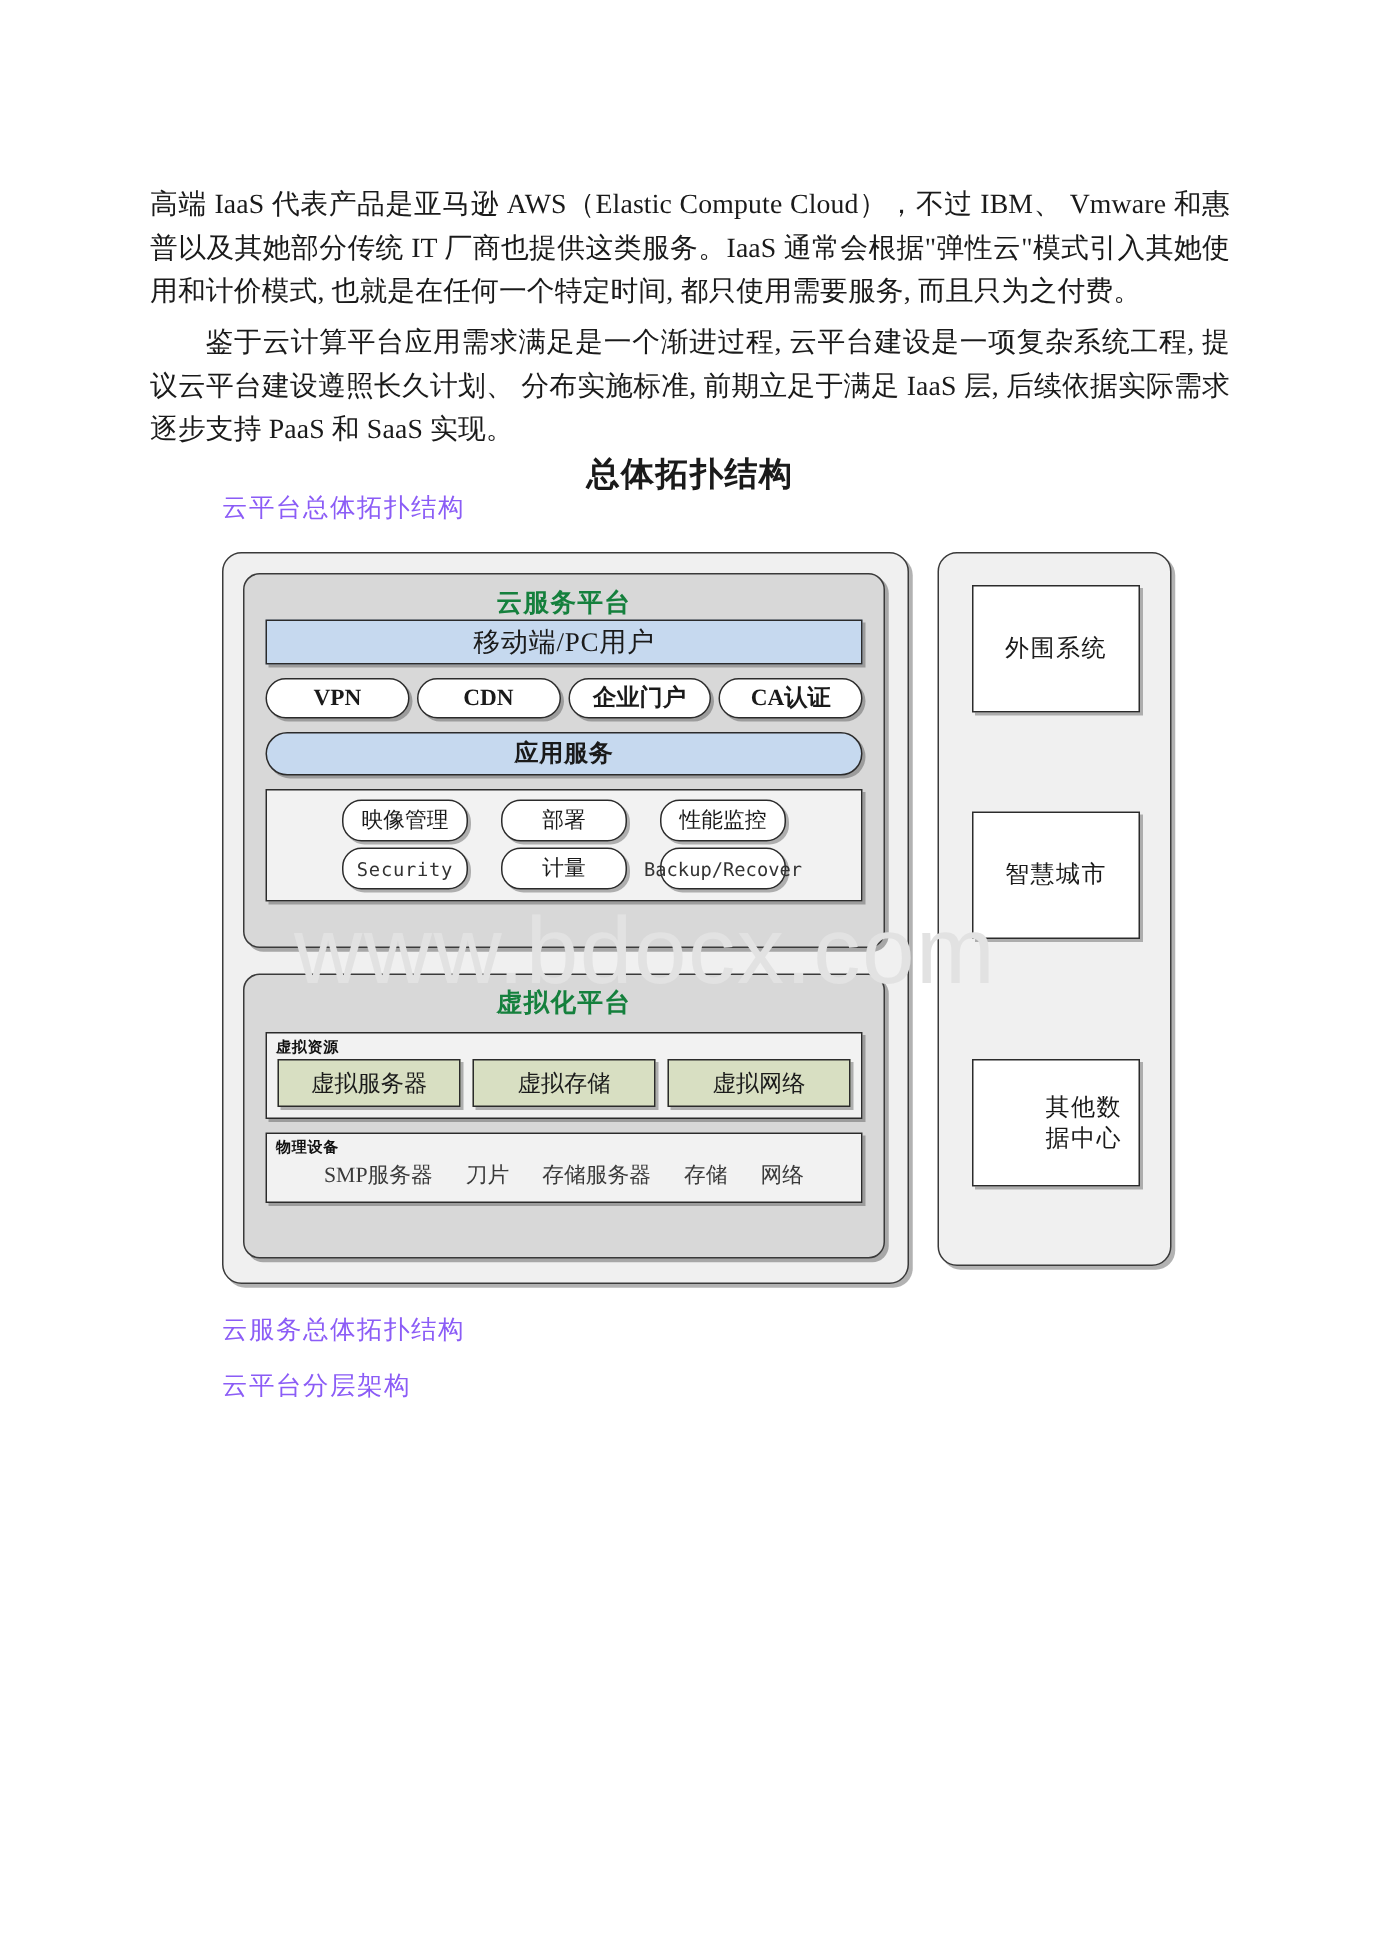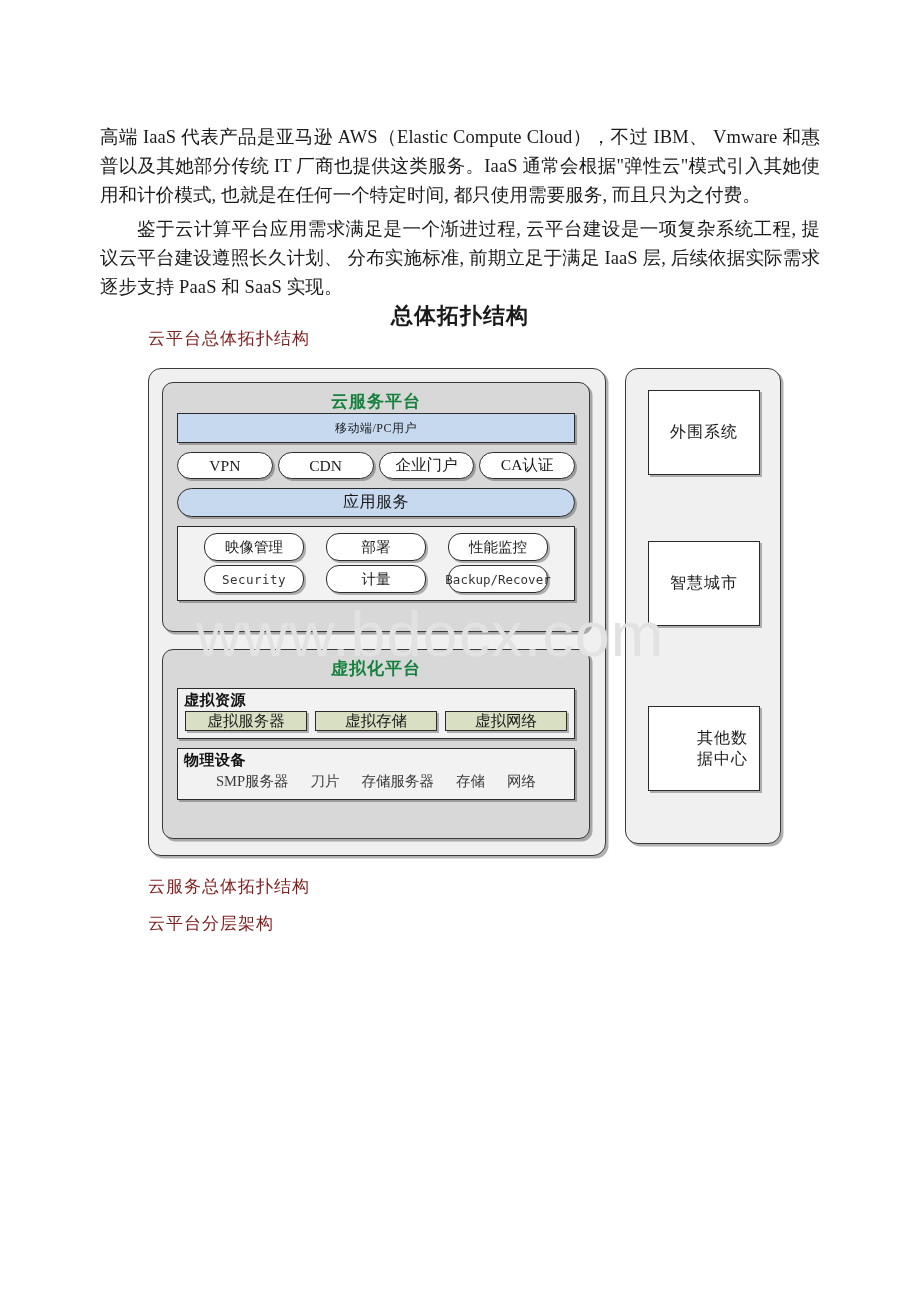--- a/index.html
+++ b/index.html
@@ -48,21 +48,21 @@
     letter-spacing: 1px;
     font-family: "DejaVu Sans", "Liberation Sans", sans-serif;
   }
 
   
   .caption {
     position: absolute;
     left: 148px;
     font-size: 17px;
     letter-spacing: 1px;
-    color: #7f1d1d;
+    color: #8b5cf6;
   }
   #caption-top    { top: 327px; }
   #caption-bottom { top: 875px; }
   #caption-last   { top: 912px; }
 
   
   .watermark {
     position: absolute;
     left: 196px;
     top: 598px;
@@ -123,21 +123,21 @@
   .inner-pad { padding: 0 14px; }
 
   .bar-rect {
     height: 30px;
     background: #c6d9ef;
     border: 1.4px solid #2b2b2b;
     box-sizing: border-box;
     display: flex;
     align-items: center;
     justify-content: center;
-    font-size: 12px;
+    font-size: 18px;
     letter-spacing: 0.5px;
     box-shadow: 2px 2px 0 rgba(0,0,0,0.28);
   }
   .bar-pill {
     height: 29px;
     background: #c6d9ef;
     border: 1.4px solid #2b2b2b;
     border-radius: 16px;
     box-sizing: border-box;
     display: flex;
@@ -145,20 +145,21 @@
     justify-content: center;
     font-size: 16px;
     letter-spacing: 0.5px;
     box-shadow: 2px 2px 0 rgba(0,0,0,0.28);
   }
 
   .pill-row {
     display: flex;
     gap: 5px;
     margin-top: 9px;
+    font-weight: bold;
   }
   .pill {
     flex: 1;
     height: 27px;
     background: #ffffff;
     border: 1.4px solid #2b2b2b;
     border-radius: 16px;
     box-sizing: border-box;
     display: flex;
     align-items: center;
@@ -177,21 +178,21 @@
     padding: 6px 8px 7px 8px;
     box-shadow: 2px 2px 0 rgba(0,0,0,0.28);
   }
   .mgmt-row {
     display: flex;
     justify-content: center;
     gap: 22px;
   }
   .mgmt-row + .mgmt-row { margin-top: 4px; }
   .mgmt-pill {
-    width: 100px;
+    width: 84px;
     height: 28px;
     background: #ffffff;
     border: 1.4px solid #2b2b2b;
     border-radius: 13px;
     box-sizing: border-box;
     display: flex;
     align-items: center;
     justify-content: center;
     font-size: 14.5px;
     line-height: 13px;
@@ -224,36 +225,36 @@
     box-sizing: border-box;
     box-shadow: 2.5px 2.5px 0 rgba(0,0,0,0.30);
   }
   .sub-box {
     background: #f2f2f2;
     border: 1.4px solid #2b2b2b;
     box-sizing: border-box;
     box-shadow: 2px 2px 0 rgba(0,0,0,0.28);
   }
   .sub-box-title {
-    font-size: 15px;
+    font-size: 10px;
     font-weight: bold;
     font-family: "DejaVu Sans", "Liberation Sans", sans-serif;
     padding: 2px 0 1px 6px;
     color: #111;
     letter-spacing: 0.5px;
   }
   #vres-box { margin-top: 8px; padding-bottom: 7px; }
   .vres-row {
     display: flex;
     gap: 8px;
     padding: 0 7px;
   }
   .vres-cell {
     flex: 1;
-    height: 20px;
+    height: 32px;
     background: #d8dfc2;
     border: 1.4px solid #2b2b2b;
     box-sizing: border-box;
     display: flex;
     align-items: center;
     justify-content: center;
     font-size: 15.5px;
     box-shadow: 2px 2px 0 rgba(0,0,0,0.28);
   }
   #phys-box { margin-top: 9px; padding-bottom: 8px; }

